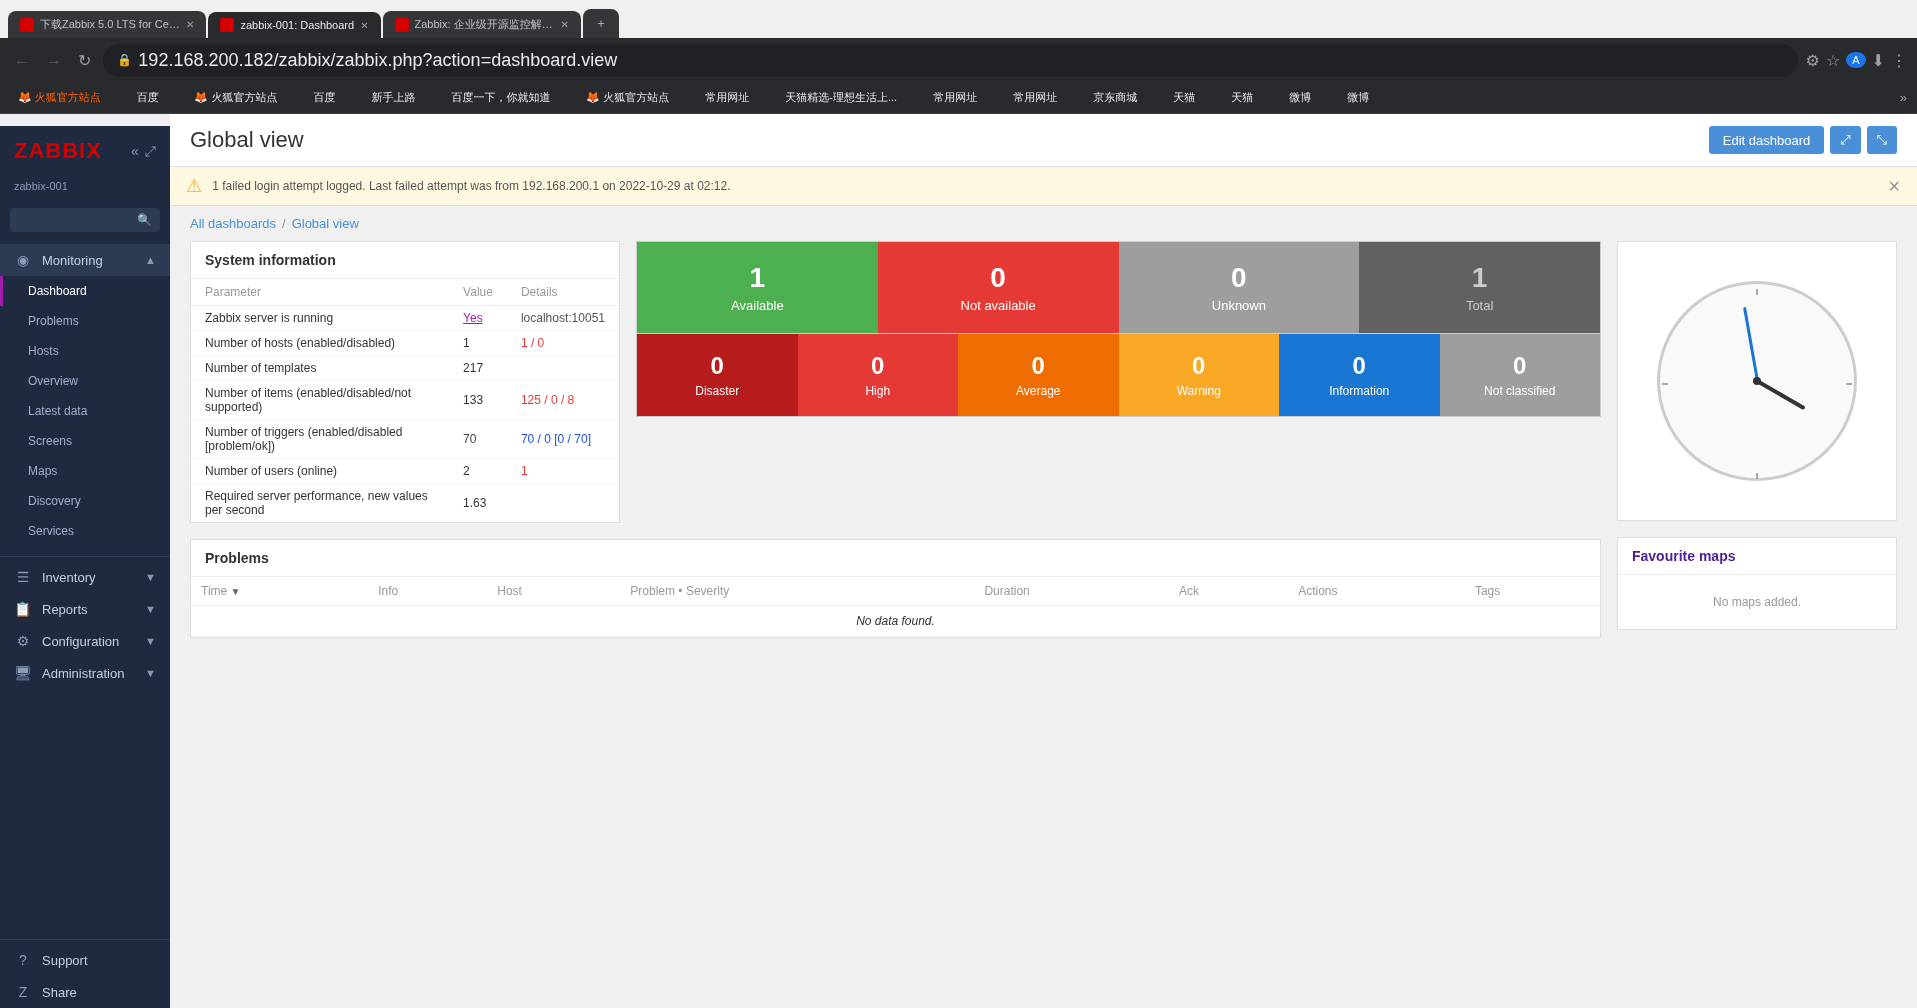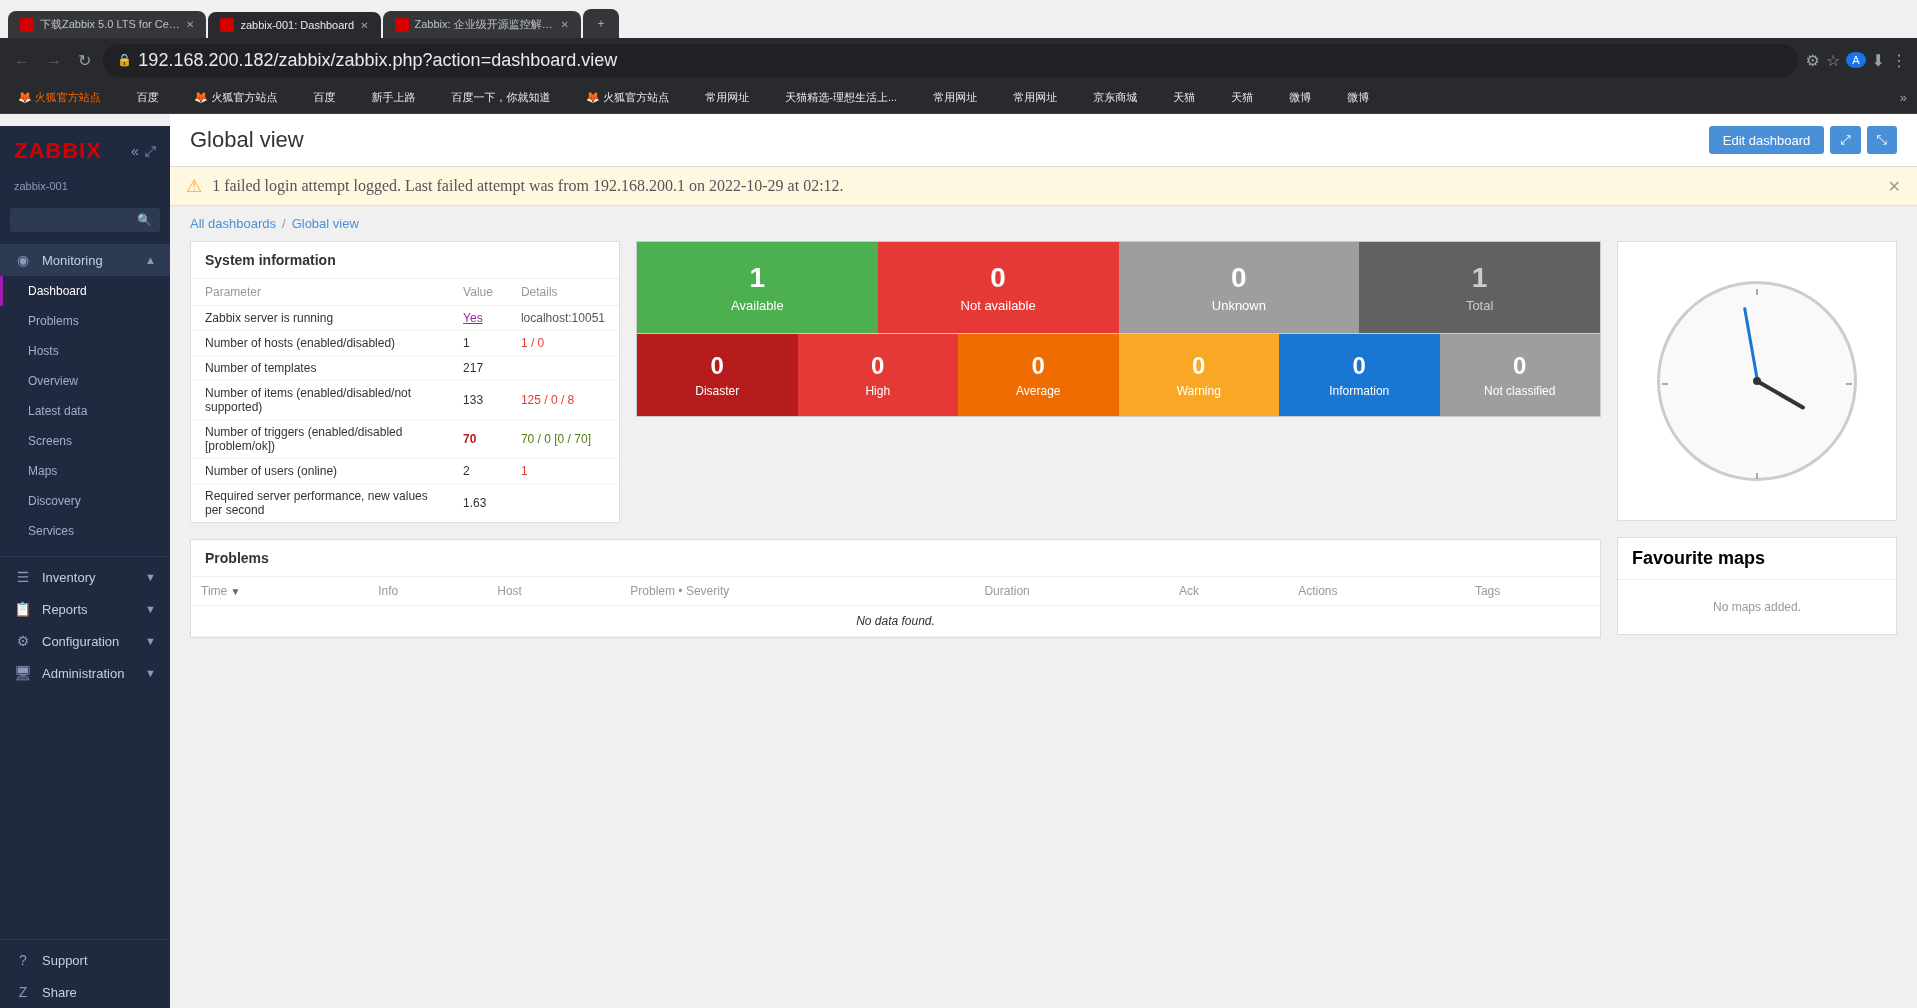--- a/index.html
+++ b/index.html
@@ -49,21 +49,21 @@
     
     .page-header { background: #fff; padding: 12px 20px; display: flex; align-items: center; justify-content: space-between; border-bottom: 1px solid #ddd; }
     .page-title { font-size: 22px; color: #333; font-weight: normal; }
     .header-actions { display: flex; gap: 6px; }
     .btn-edit-dashboard { background: #4a90d9; color: #fff; border: none; padding: 6px 14px; border-radius: 3px; cursor: pointer; font-size: 13px; }
     .btn-icon { background: #4a90d9; color: #fff; border: none; padding: 6px 10px; border-radius: 3px; cursor: pointer; font-size: 13px; }
 
     
     .alert-bar { background: #fff8e1; border-bottom: 1px solid #ffe082; padding: 8px 16px; display: flex; align-items: center; gap: 10px; }
     .alert-icon { color: #f9a825; font-size: 18px; }
-    .alert-text { color: #555; font-size: 16px; flex: 1; font-family: Liberation Serif, serif; }
+    .alert-text { color: #555; font-size: 12px; flex: 1; }
     .alert-close { color: #999; cursor: pointer; font-size: 16px; }
 
     
     .breadcrumb { padding: 10px 20px; display: flex; align-items: center; gap: 6px; font-size: 13px; }
     .breadcrumb a { color: #4a90d9; text-decoration: none; }
     .breadcrumb-sep { color: #999; }
     .breadcrumb-current { color: #4a90d9; font-weight: 500; }
 
     
     .dashboard-grid { display: flex; gap: 16px; padding: 0 20px 20px; }
@@ -112,21 +112,21 @@
     .clock-widget { background: #fff; border: 1px solid #ddd; padding: 20px; display: flex; align-items: center; justify-content: center; height: 280px; }
     .clock-face { width: 200px; height: 200px; border-radius: 50%; border: 3px solid #ccc; background: #f9f9f9; position: relative; display: flex; align-items: center; justify-content: center; }
     .clock-center { width: 8px; height: 8px; background: #333; border-radius: 50%; position: absolute; z-index: 3; }
     .clock-hand { position: absolute; bottom: 50%; left: 50%; transform-origin: bottom center; border-radius: 3px; }
     .hour-hand { width: 4px; height: 55px; background: #333; margin-left: -2px; transform: rotate(120deg); }
     .minute-hand { width: 3px; height: 75px; background: #1976d2; margin-left: -1.5px; transform: rotate(350deg); }
     .clock-tick { position: absolute; width: 2px; height: 8px; background: #ccc; transform-origin: bottom center; }
 
     
     .fav-maps { background: #fff; border: 1px solid #ddd; }
-    .fav-maps-title { padding: 10px 14px; font-size: 18px; font-weight: bold; color: #000000; border-bottom: 1px solid #eee; }
+    .fav-maps-title { padding: 10px 14px; font-size: 14px; font-weight: bold; color: #4c1d95; border-bottom: 1px solid #eee; }
     .fav-maps-body { padding: 20px; color: #999; font-size: 12px; text-align: center; }
 
     .sort-arrow { font-size: 10px; color: #666; }
   </style>
 </head>
 <body>
 
 <div>
 
   <div class="browser-tabs">
@@ -334,22 +334,22 @@
                     <td style="color: rgb(51, 51, 51);">217</td>
                     <td style="color: rgb(51, 51, 51);"></td>
                   </tr>
                   <tr>
                     <td>Number of items (enabled/disabled/not supported)</td>
                     <td style="color: rgb(51, 51, 51);">133</td>
                     <td style="color: rgb(229, 57, 53);">125 / 0 / 8</td>
                   </tr>
                   <tr>
                     <td>Number of triggers (enabled/disabled [problem/ok])</td>
-                    <td style="color: #b91c1c; font-weight: bold;">70</td>
-                    <td style="color: #4d7c0f;">70 / 0 [0 / 70]</td>
+                    <td style="color: #404040;">70</td>
+                    <td style="color: #1d4ed8;">70 / 0 [0 / 70]</td>
                   </tr>
                   <tr>
                     <td>Number of users (online)</td>
                     <td style="color: rgb(51, 51, 51);">2</td>
                     <td style="color: rgb(229, 57, 53);">1</td>
                   </tr>
                   <tr>
                     <td>Required server performance, new values per second</td>
                     <td style="color: rgb(51, 51, 51);">1.63</td>
                     <td style="color: rgb(51, 51, 51);"></td>

